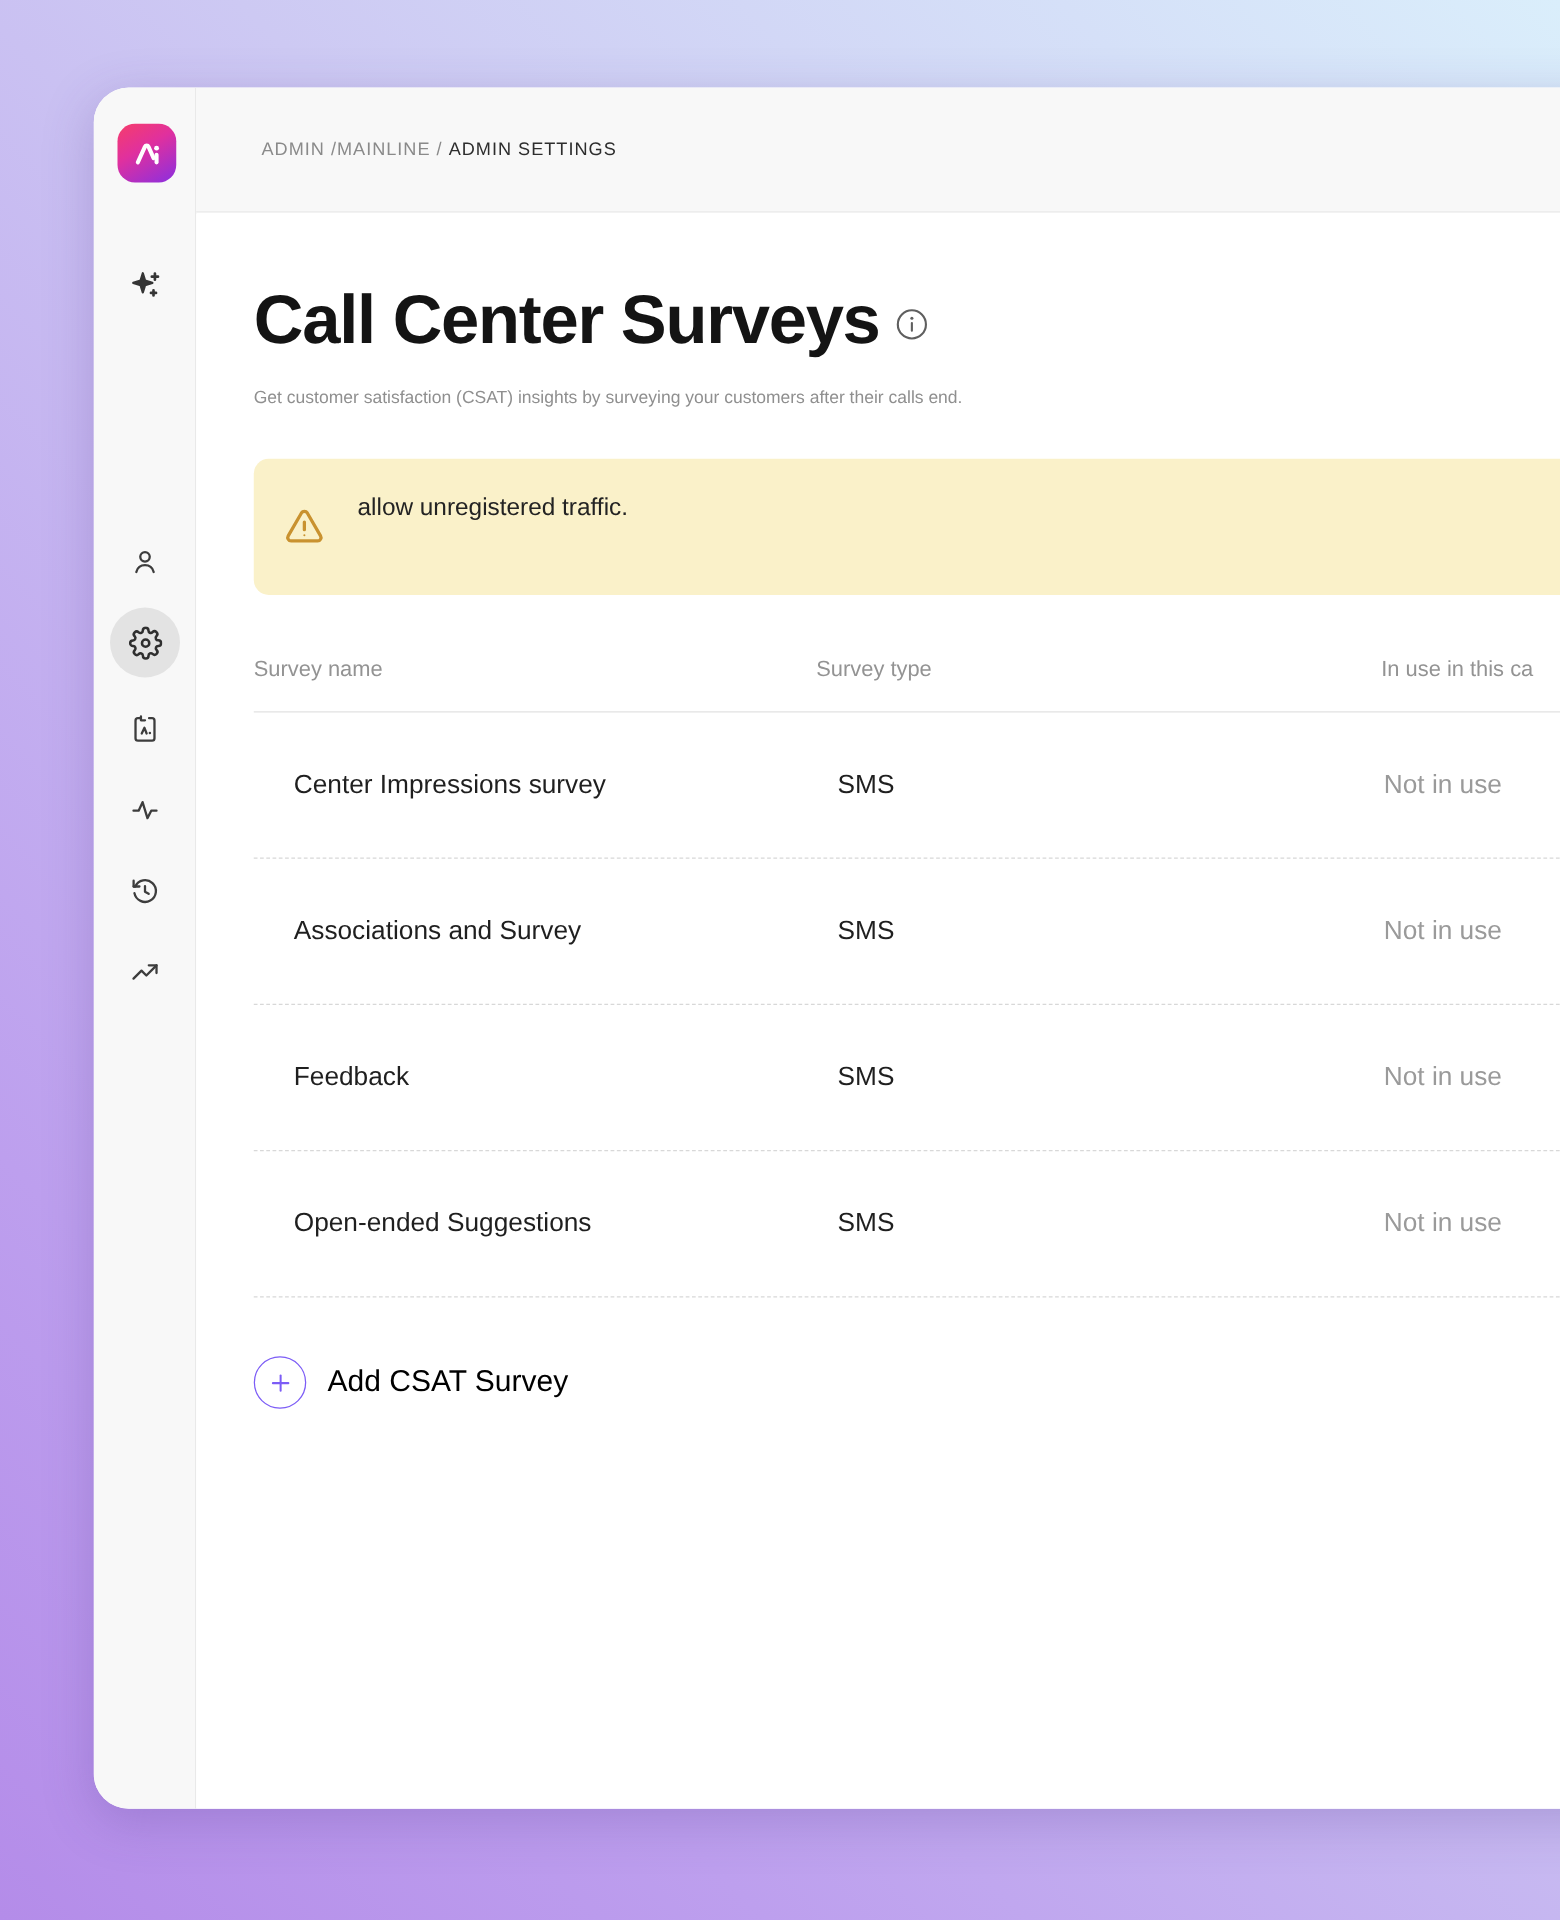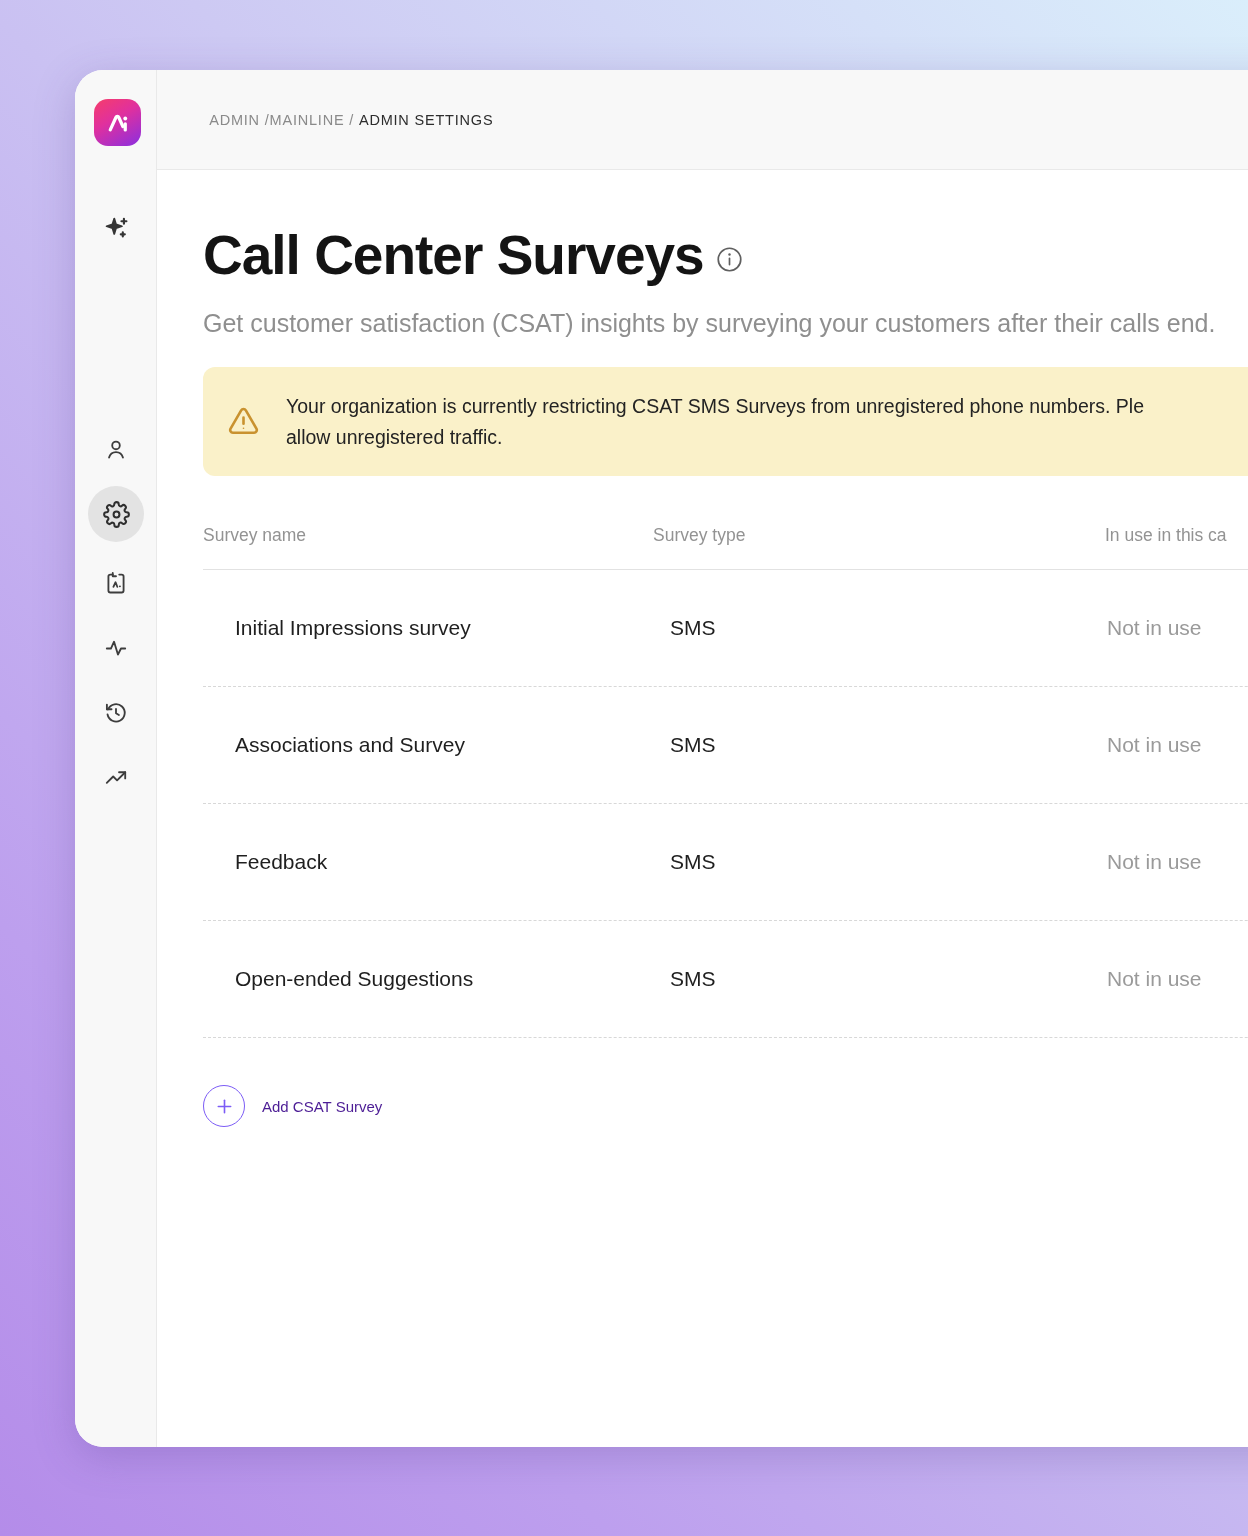--- a/index.html
+++ b/index.html
@@ -46,21 +46,21 @@
   .crumb-muted { color:#8a8a8a; }
   .crumb-current { color:#2d2d2d; font-weight:500; }
 
   
   .content { position:absolute; left:82px; top:101px; right:0; bottom:0; background:#fff; }
 
   .title-row { position:absolute; left:46px; top:52px; display:flex; align-items:center; gap:12px; }
   .page-title { font-size:55px; font-weight:600; letter-spacing:-1px; color:#141414; }
   .info-btn { display:flex; align-items:center; justify-content:center; cursor:pointer; margin-top:8px; }
 
-  .subtitle { position:absolute; left:46px; top:138px; font-size:25px; color:#8f8f8f; white-space:nowrap; }
+  .subtitle { position:absolute; left:46px; top:138px; font-size:14px; color:#8f8f8f; white-space:nowrap; }
 
   .banner {
     position:absolute; left:46px; top:196px; width:1210px; height:109px;
     background:#faf1c9; border-radius:12px;
   }
   .banner .warn { position:absolute; left:24px; top:38px; }
   .banner-text {
     position:absolute; left:83px; top:24px;
     font-size:19.5px; line-height:31px; color:#232323; white-space:nowrap;
   }
@@ -78,21 +78,21 @@
   }
   .c-name { padding-left:32px; }
   .c-type { padding-left:17px; }
   .c-status { padding-left:2px; color:#9a9a9a; }
 
   .add-row { position:absolute; left:46px; top:914px; display:flex; align-items:center; gap:17px; cursor:pointer; }
   .add-circle {
     width:42px; height:42px; border-radius:50%; border:1.6px solid #7c5cf6;
     display:flex; align-items:center; justify-content:center; flex:0 0 auto;
   }
-  .add-label { font-size:15px; color:#4c1d95; }
+  .add-label { font-size:24px; color:#000000; }
 </style>
 </head>
 <body>
 
 <div class="window">
 
   <div class="sidebar">
     <div class="logo">
       <svg width="30" height="30" viewBox="0 0 24 24" fill="none" stroke="#ffffff" stroke-width="2.6" stroke-linecap="round" stroke-linejoin="round">
         <path d="M5.8 17.5 L10.3 7.6 C10.8 6.5 12.2 6.5 12.7 7.6 L15.9 14.8"></path>
@@ -177,34 +177,33 @@
 
     <div class="banner">
       <span class="warn">
         <svg width="33" height="33" viewBox="0 0 24 24" fill="none" stroke="#c9922f" stroke-width="1.9" stroke-linecap="round" stroke-linejoin="round">
           <path d="M10.3 3.9 L2.6 17.2 a2 2 0 0 0 1.7 3 h15.4 a2 2 0 0 0 1.7-3 L13.7 3.9 a2 2 0 0 0-3.4 0 z"></path>
           <line x1="12" y1="9.2" x2="12" y2="13.6"></line>
           <circle cx="12" cy="16.9" r="0.6" fill="#c9922f" stroke="none"></circle>
         </svg>
       </span>
       <div class="banner-text">
-        <div>Your organization is currently restricting CSAT SMS Surveys from unregistered phone numbers. Ple</div>
         <div>allow unregistered traffic.</div>
       </div>
     </div>
 
     <div class="table">
       <div class="thead">
         <div>Survey name</div>
         <div>Survey type</div>
         <div>In use in this ca</div>
       </div>
 
       <div class="trow">
-        <div class="c-name">Initial Impressions survey</div>
+        <div class="c-name">Center Impressions survey</div>
         <div class="c-type">SMS</div>
         <div class="c-status">Not in use</div>
       </div>
       <div class="trow">
         <div class="c-name">Associations and Survey</div>
         <div class="c-type">SMS</div>
         <div class="c-status">Not in use</div>
       </div>
       <div class="trow">
         <div class="c-name">Feedback</div>

